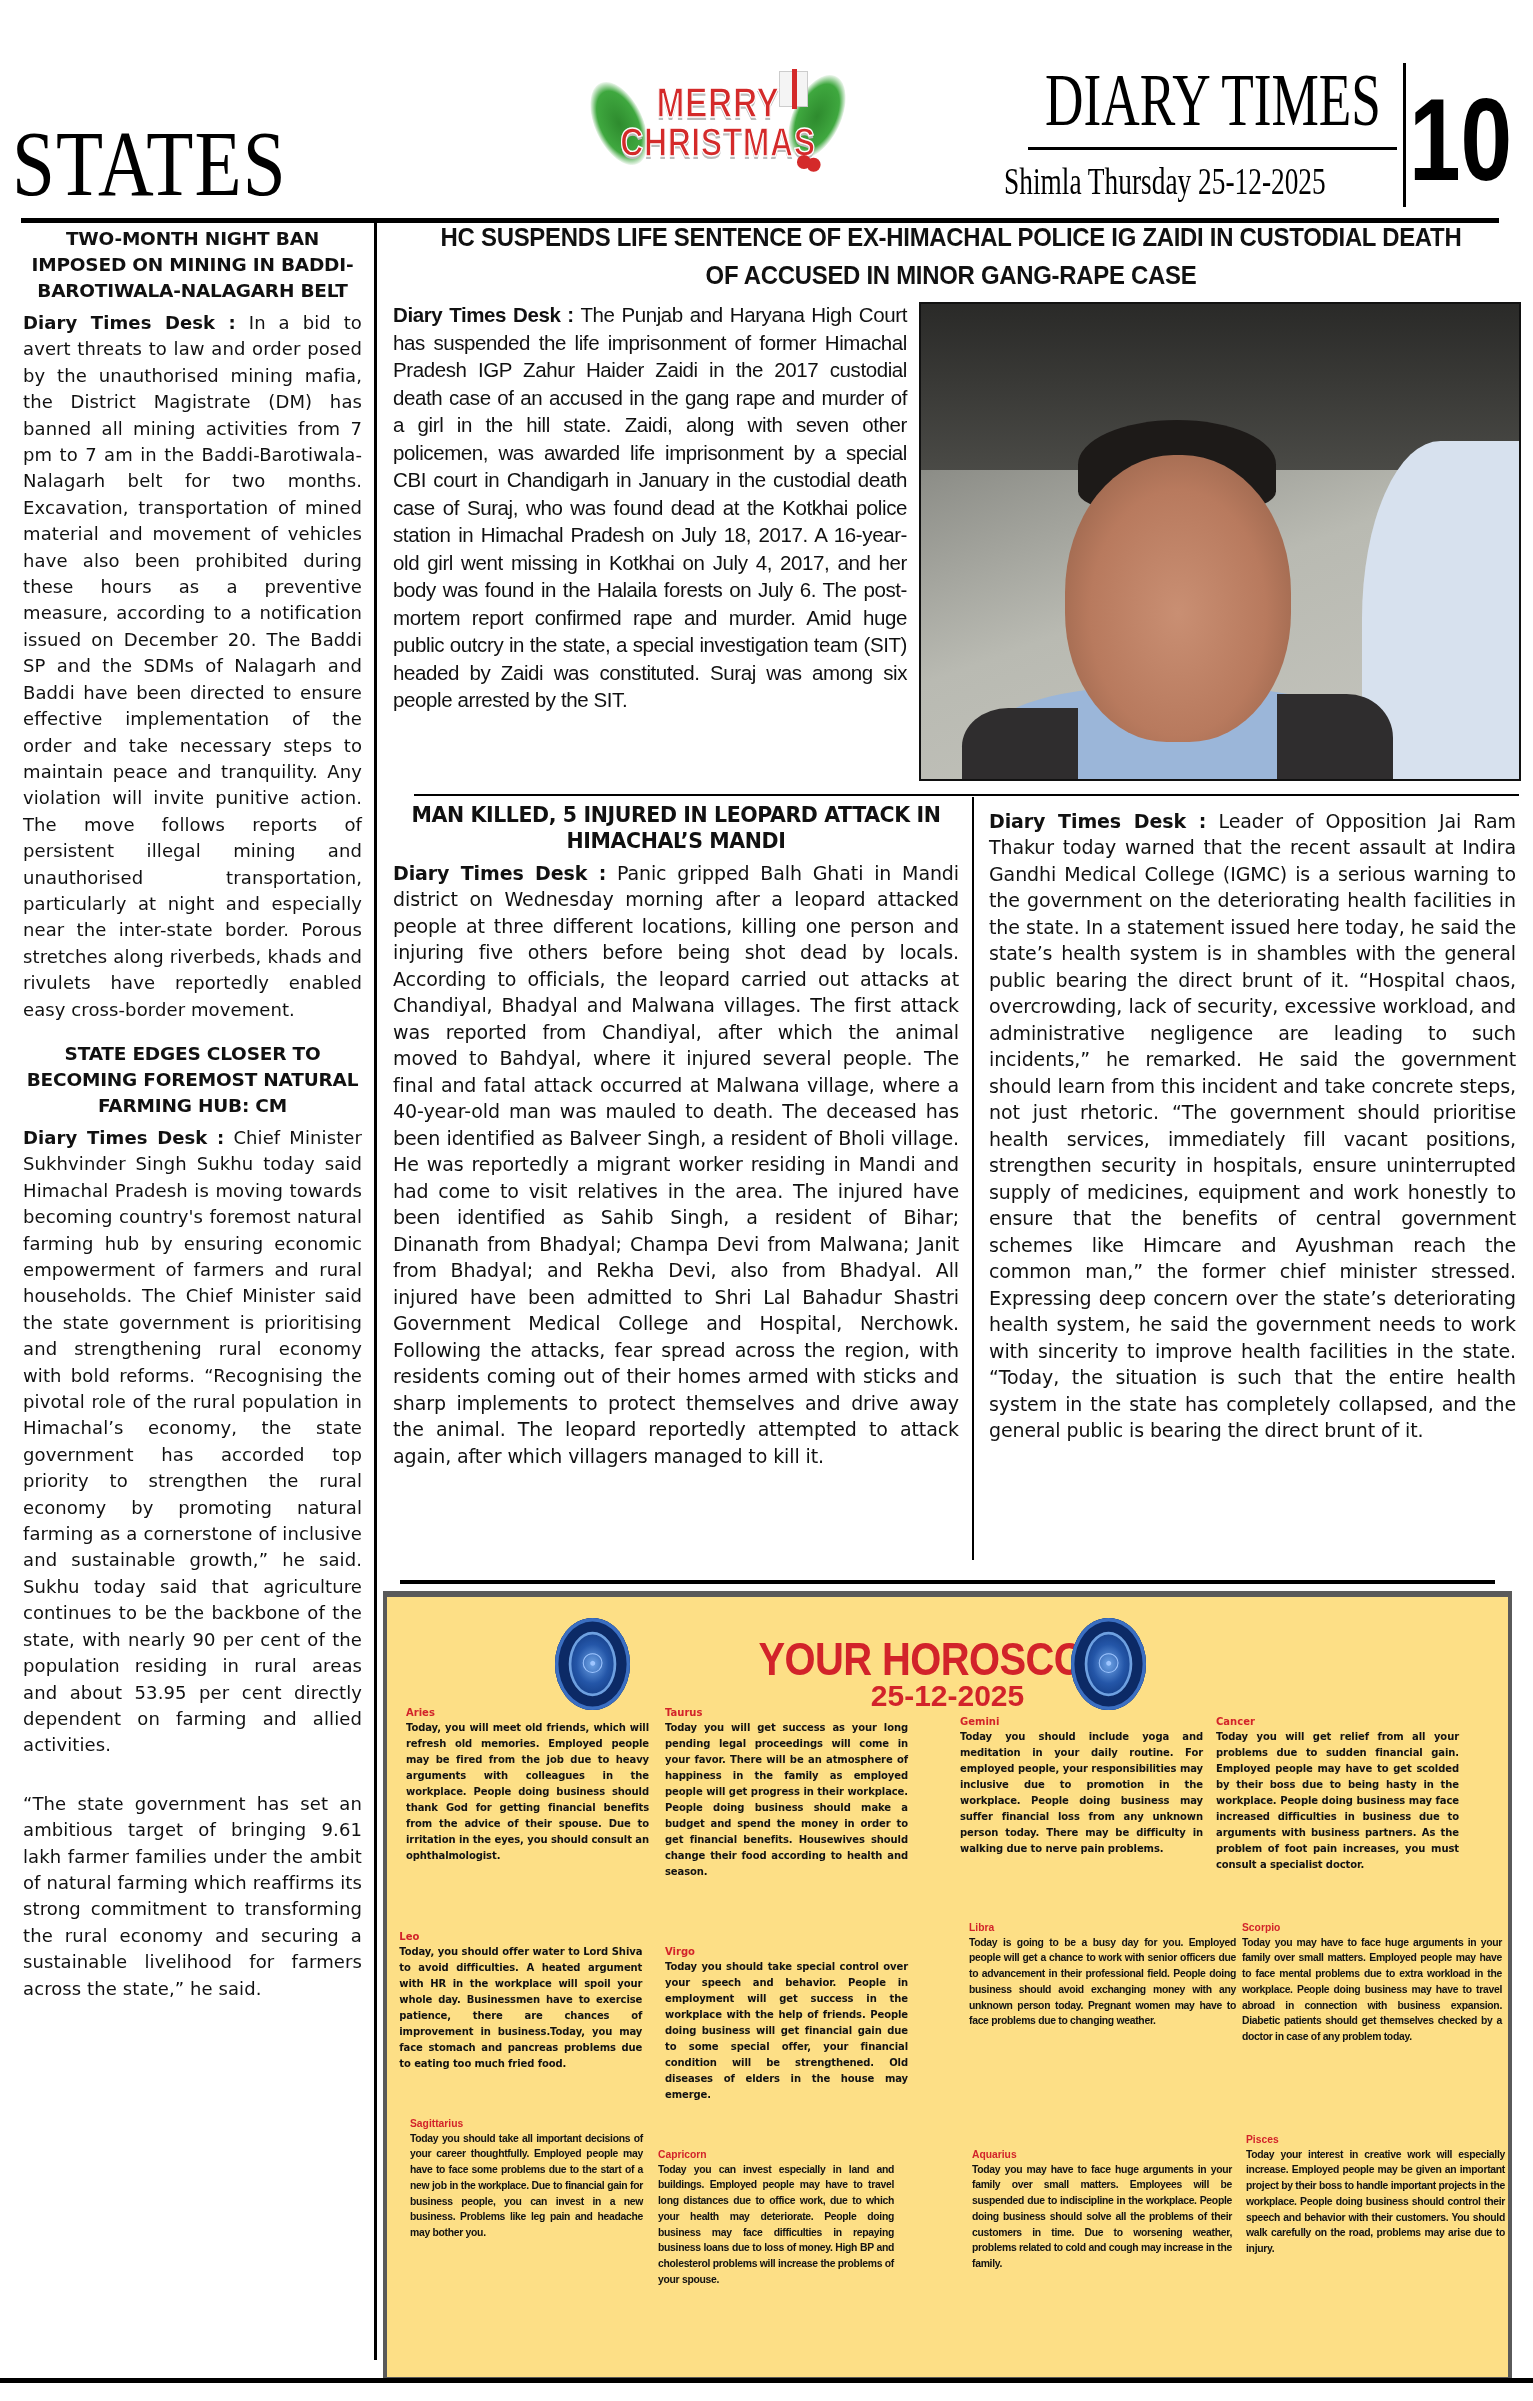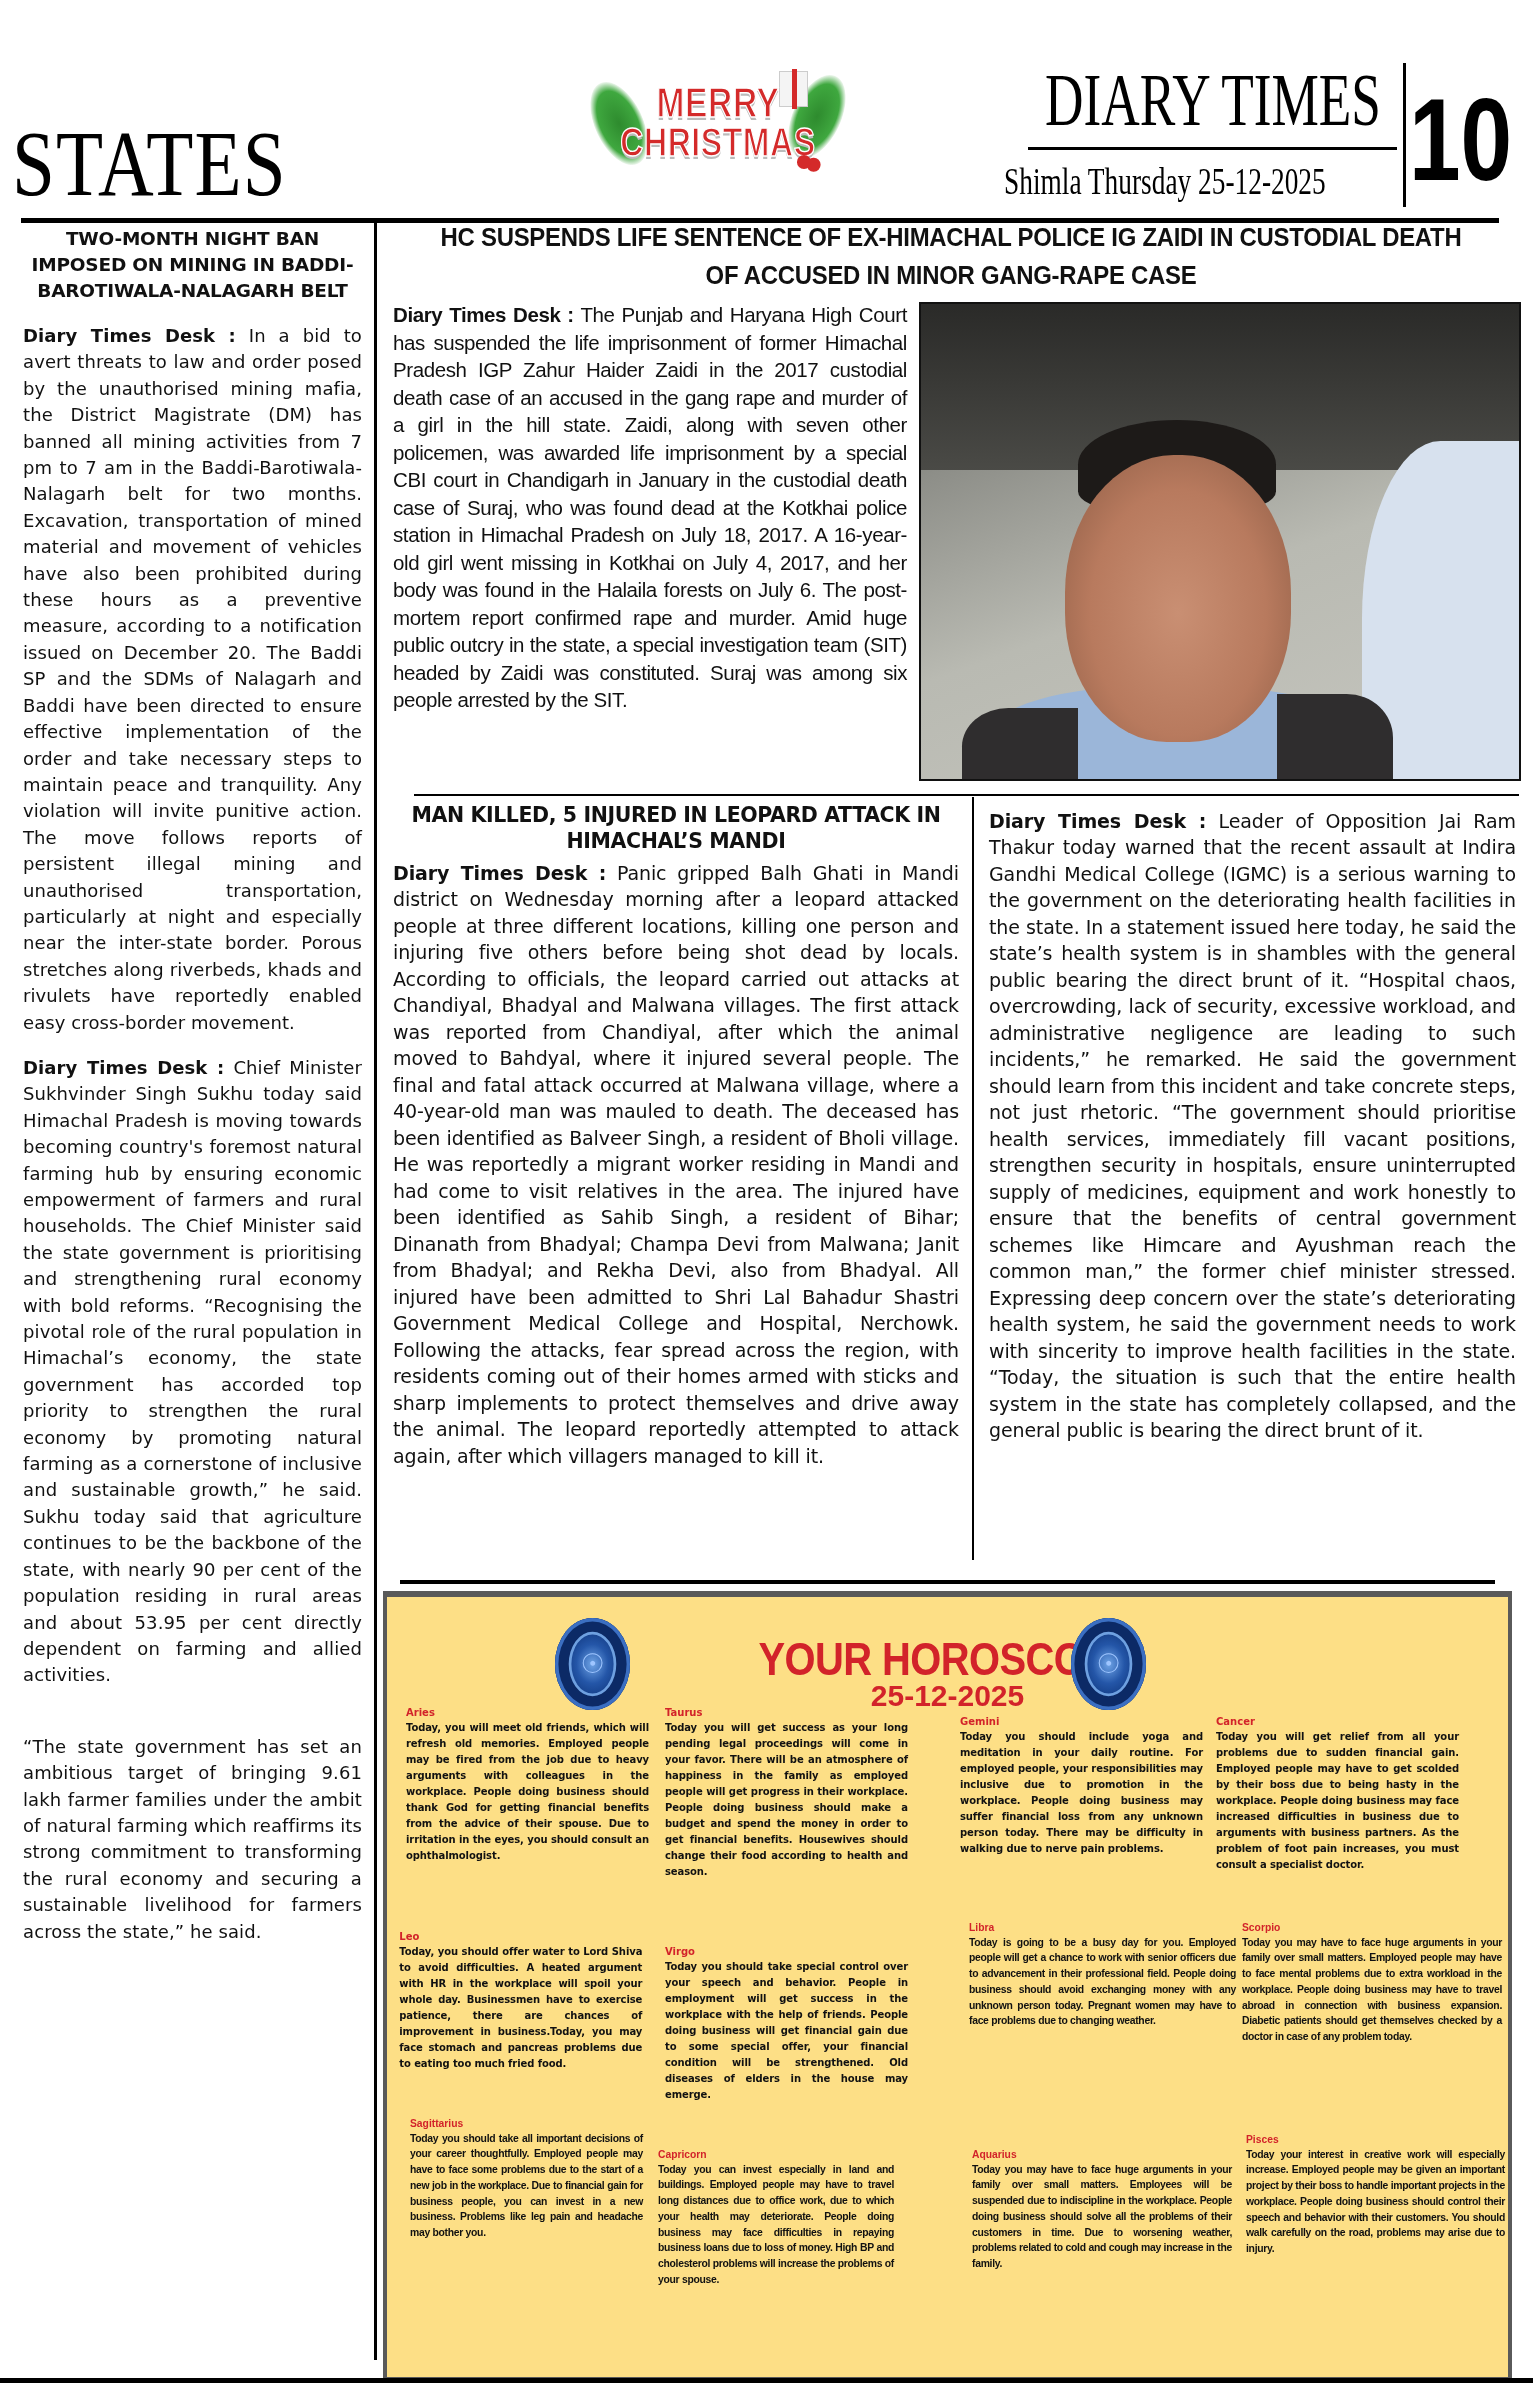--- a/index.html
+++ b/index.html
@@ -29,21 +29,21 @@
   
   .col-rule-v { position: absolute; width: 2.7px; background: #000; }
   .hrule { position: absolute; background: #000; }
 
   .headline { font-family: "DejaVu Sans", sans-serif; font-weight: 700; text-align: center; text-transform: uppercase; color: #111; }
   .body-text { font-family: "DejaVu Sans", sans-serif; text-align: justify; color: #111; }
   .byline { font-weight: 700; }
 
   .left-col { position: absolute; left: 23px; top: 226px; width: 339px; }
   .left-col .headline { font-size: 18.5px; line-height: 26px; letter-spacing: -0.2px; }
-  .left-col .body-text { font-size: 18px; line-height: 26.4px; letter-spacing: 0.1px; margin-top: 19px; }
+  .left-col .body-text { font-size: 18px; line-height: 26.4px; letter-spacing: 0.1px; margin-top: 6px; }
   .left-col .para-gap { height: 26px; }
   .left-col .headline.second { margin-top: 18px; }
 
   .lead-story { position: absolute; left: 390px; top: 218px; width: 1122px; }
   .lead-story .headline { font-family: "Liberation Sans", sans-serif; font-size: 26px; line-height: 38px; letter-spacing: -0.3px; transform: scaleX(0.92); }
   .lead-text { position: absolute; left: 393px; top: 301px; width: 514px; font-family: "Liberation Sans", sans-serif; font-size: 20.5px; line-height: 27.5px; text-align: justify; letter-spacing: -0.4px; }
   .lead-photo { position: absolute; left: 919px; top: 302px; width: 602px; height: 479px; border: 2.1px solid #111; overflow: hidden; background: linear-gradient(160deg, #5b5b56 0%, #8d8e88 25%, #b9bab2 55%, #c6c6bf 100%); }
   .lead-photo .bg-car { position: absolute; left: 0; top: 0; width: 100%; height: 35%; background: linear-gradient(180deg, #2a2a28 0%, #4a4a46 100%); }
   .lead-photo .head { position: absolute; left: 144px; top: 151px; width: 226px; height: 287px; border-radius: 48% 48% 45% 45%; background: radial-gradient(ellipse at 50% 55%, #c98f73 0%, #b87a5e 55%, #8a5a43 100%); }
   .lead-photo .hair { position: absolute; left: 157px; top: 116px; width: 198px; height: 89px; border-radius: 50% 50% 20% 20%; background: #1d1a18; }
@@ -93,20 +93,21 @@
 <div class="page-divider"></div>
 <div class="page-number">10</div>
 <div class="masthead-rule"></div>
 
 <div class="left-col">
   <article>
     <h2 class="headline">TWO-MONTH NIGHT BAN IMPOSED ON MINING IN BADDI-BAROTIWALA-NALAGARH BELT</h2>
     <p class="body-text"><span class="byline">Diary Times Desk :</span><span> In a bid to avert threats to law and order posed by the unauthorised mining mafia, the District Magistrate (DM) has banned all mining activities from 7 pm to 7 am in the Baddi-Barotiwala-Nalagarh belt for two months. Excavation, transportation of mined material and movement of vehicles have also been prohibited during these hours as a preventive measure, according to a notification issued on December 20. The Baddi SP and the SDMs of Nalagarh and Baddi have been directed to ensure effective implementation of the order and take necessary steps to maintain peace and tranquility. Any violation will invite punitive action. The move follows reports of persistent illegal mining and unauthorised transportation, particularly at night and especially near the inter-state border. Porous stretches along riverbeds, khads and rivulets have reportedly enabled easy cross-border movement.</span></p>
   </article>
   <article>
+    <h2 class="headline second">STATE EDGES CLOSER TO BECOMING FOREMOST NATURAL FARMING HUB: CM</h2>
     <p class="body-text"><span class="byline">Diary Times Desk :</span><span> Chief Minister Sukhvinder Singh Sukhu today said Himachal Pradesh is moving towards becoming country's foremost natural farming hub by ensuring economic empowerment of farmers and rural households. The Chief Minister said the state government is prioritising and strengthening rural economy with bold reforms. “Recognising the pivotal role of the rural population in Himachal’s economy, the state government has accorded top priority to strengthen the rural economy by promoting natural farming as a cornerstone of inclusive and sustainable growth,” he said. Sukhu today said that agriculture continues to be the backbone of the state, with nearly 90 per cent of the population residing in rural areas and about 53.95 per cent directly dependent on farming and allied activities.</span></p>
     <div class="para-gap"></div>
     <p class="body-text">“The state government has set an ambitious target of bringing 9.61 lakh farmer families under the ambit of natural farming which reaffirms its strong commitment to transforming the rural economy and securing a sustainable livelihood for farmers across the state,” he said.</p>
   </article>
 </div>
 <div class="col-rule-v" style="left:374px; top:222px; height:2138px;"></div>
 
 <div class="lead-story">
   <h1 class="headline">HC SUSPENDS LIFE SENTENCE OF EX-HIMACHAL POLICE IG ZAIDI IN CUSTODIAL DEATH OF ACCUSED IN MINOR GANG-RAPE CASE</h1>
 </div>

